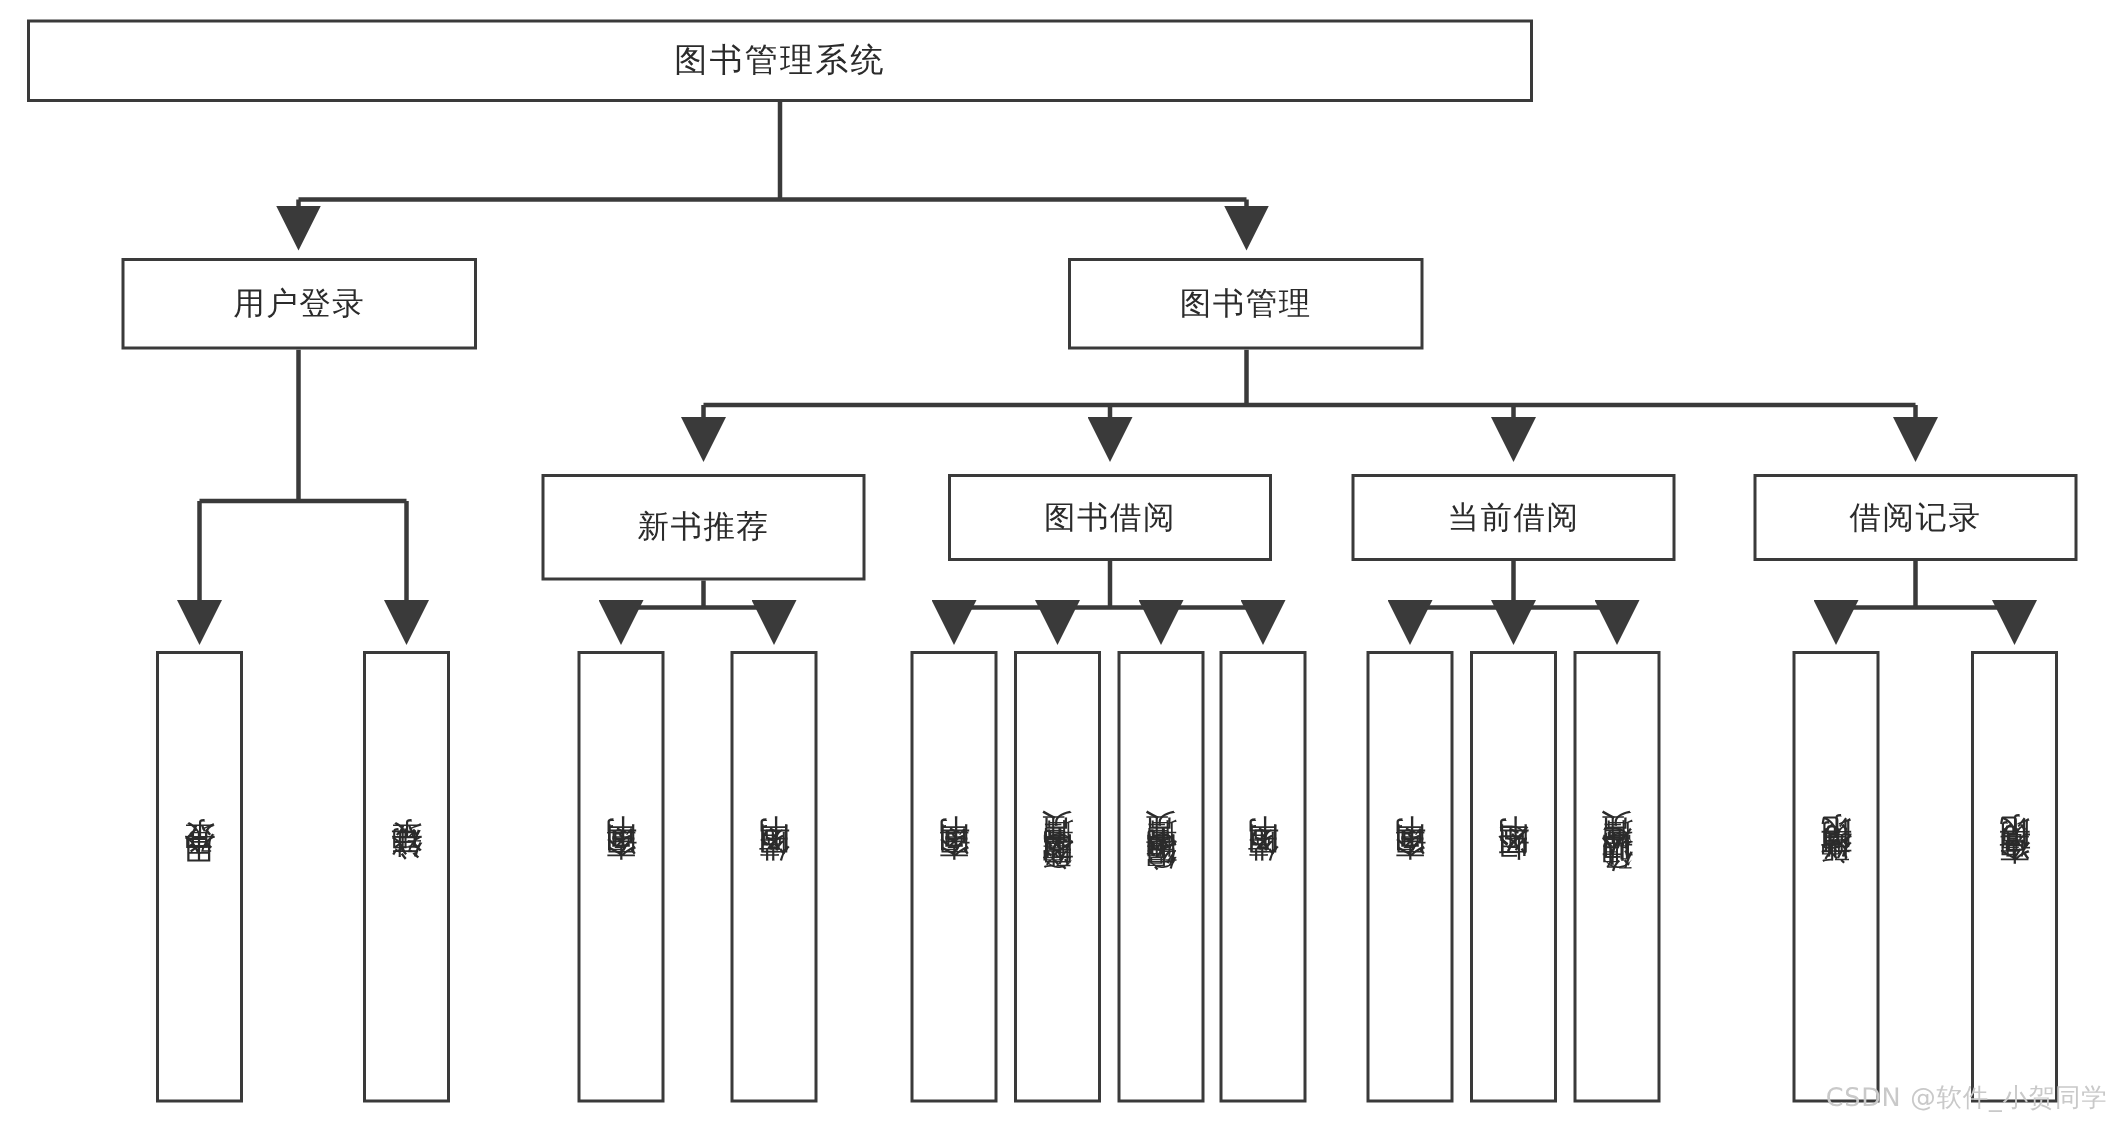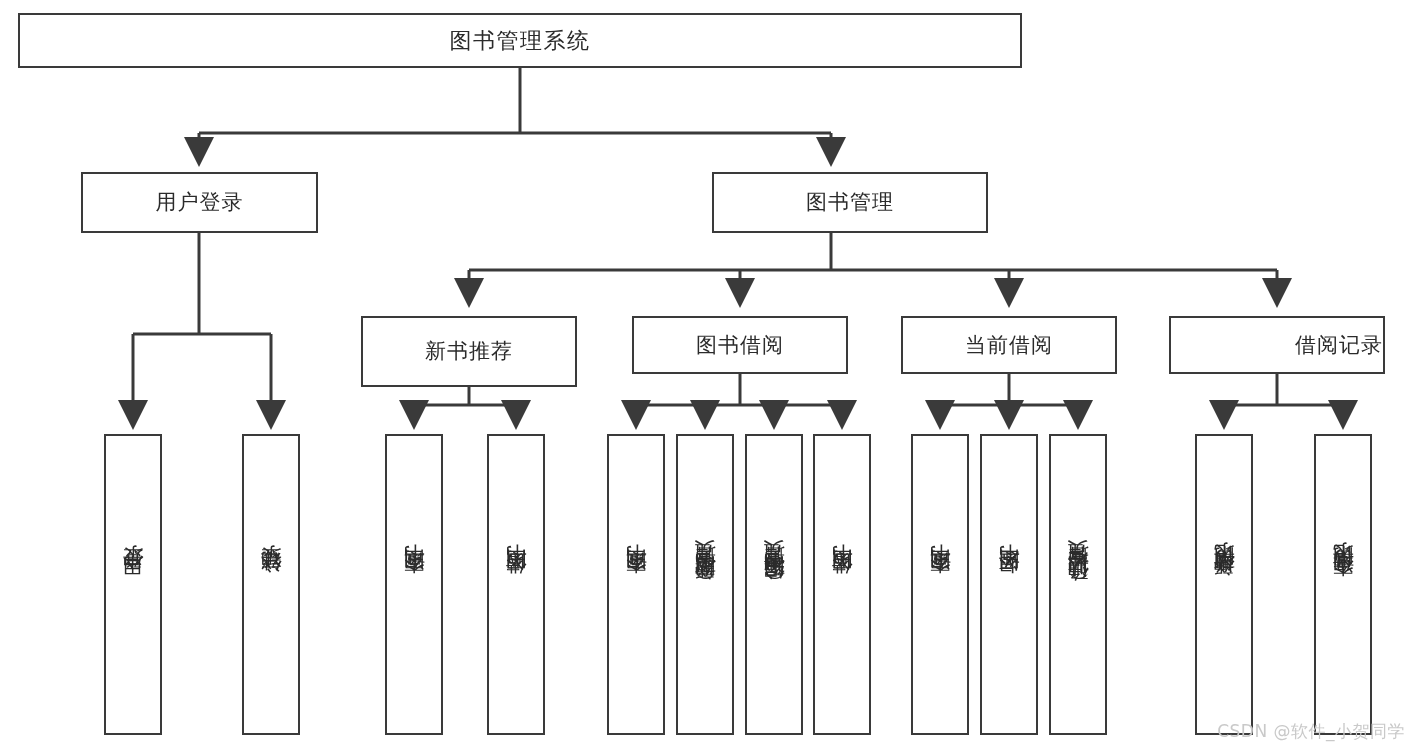--- a/index.html
+++ b/index.html
@@ -140,34 +140,34 @@
 
   <div class="node-layer">
 
     <div class="node horiz root" style="left:18px; top:13px; width:1004px; height:55px;">
       <span class="label">图书管理系统</span>
     </div>
 
     <div class="node horiz" style="left:81px; top:172px; width:237px; height:61px;">
       <span class="label">用户登录</span>
     </div>
-    <div class="node horiz" style="left:712px; top:172px; width:276px; height:61px;">
+    <div class="node horiz" style="left:712px; top:172px; width:237px; height:61px;">
       <span class="label">图书管理</span>
     </div>
 
     <div class="node horiz" style="left:361px; top:316px; width:216px; height:71px;">
       <span class="label">新书推荐</span>
     </div>
     <div class="node horiz" style="left:632px; top:316px; width:216px; height:58px;">
       <span class="label">图书借阅</span>
     </div>
     <div class="node horiz" style="left:901px; top:316px; width:216px; height:58px;">
       <span class="label">当前借阅</span>
     </div>
-    <div class="node horiz" style="left:1169px; top:316px; width:216px; height:58px;justify-content:flex-end;">
+    <div class="node horiz" style="left:1169px; top:316px; width:216px; height:58px;">
       <span class="label">借阅记录</span>
     </div>
 
     <div class="node vert" style="left:104px; top:434px; width:58px; height:301px;">
       <span class="label">用户登录</span>
     </div>
     <div class="node vert" style="left:242px; top:434px; width:58px; height:301px;">
       <span class="label">注销登录</span>
     </div>
 

